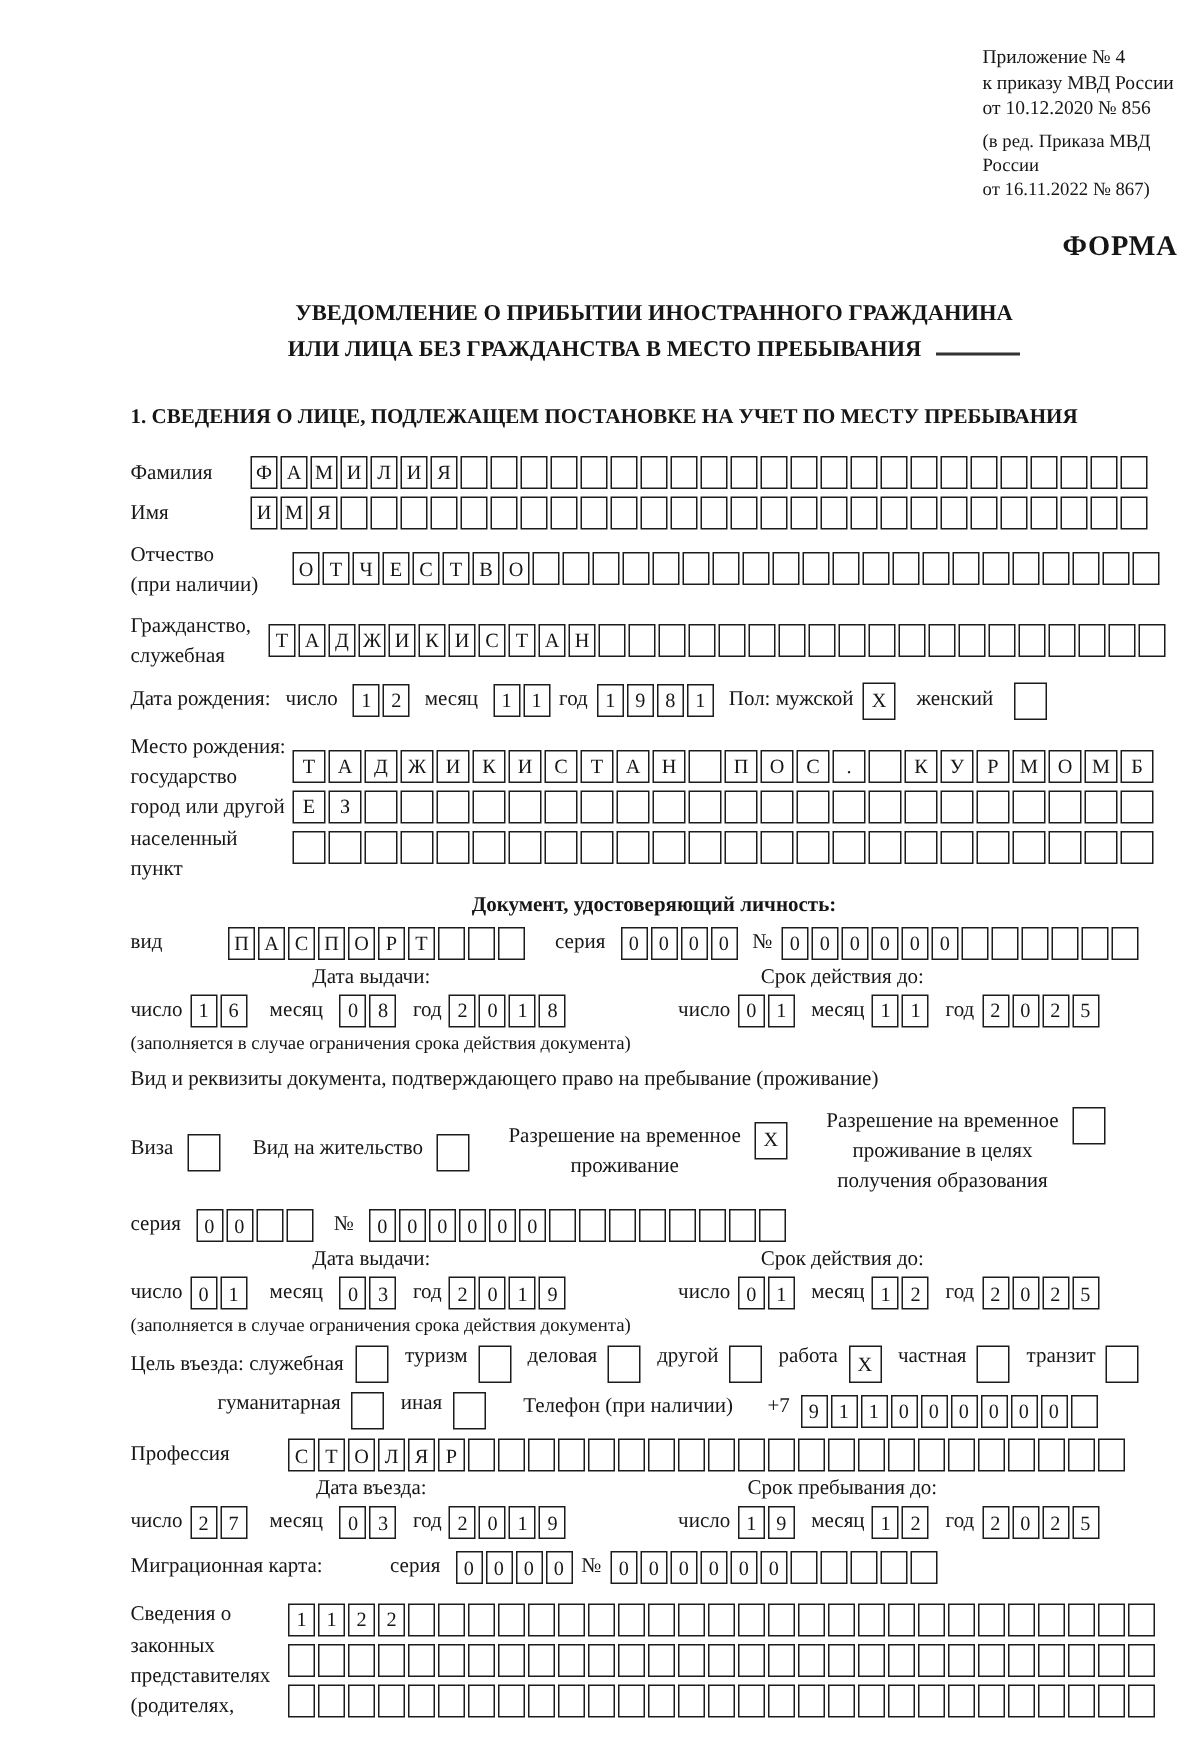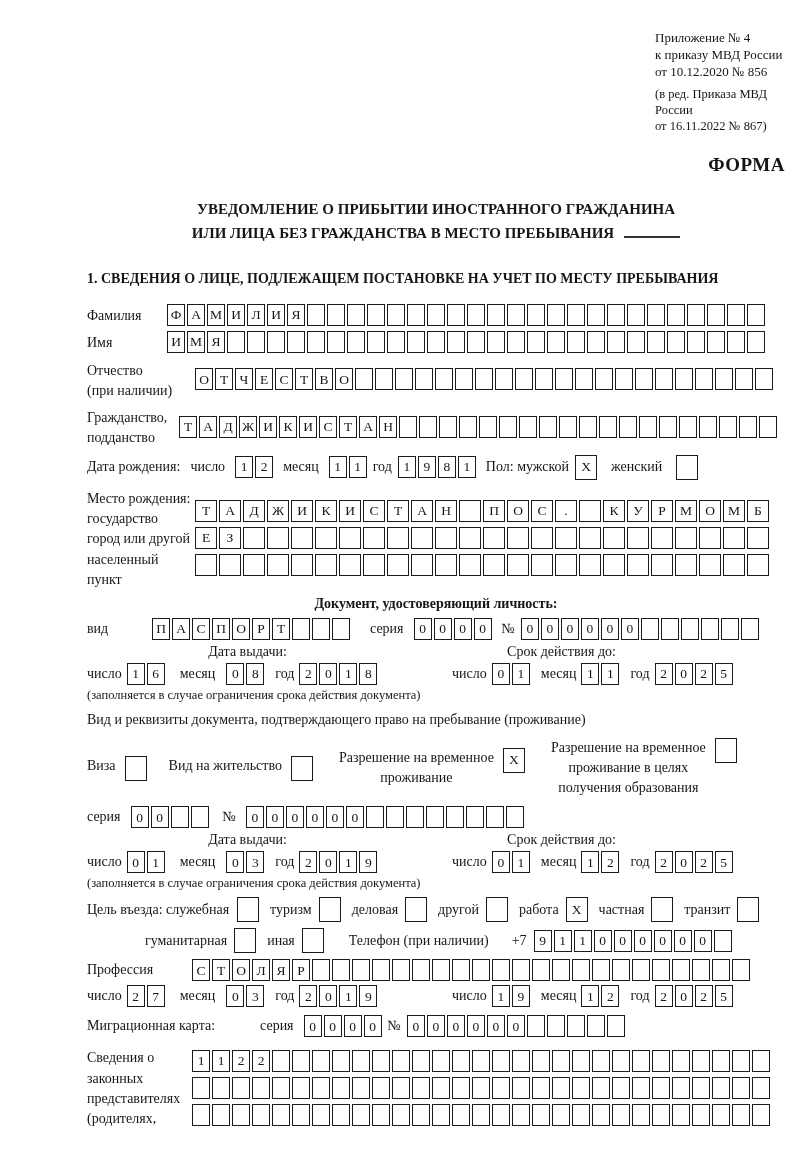--- a/index.html
+++ b/index.html
@@ -43,21 +43,21 @@
 
   .plain{font-size:14px;line-height:1.6;margin-top:4px;}
 
   .optrow{display:flex;align-items:center;margin-top:6px;margin-bottom:8px;}
   .opt{display:flex;align-items:flex-start;gap:9px;font-size:14px;}
   .opt .olabel{line-height:1.45;}
   .opt .olabel.centered{text-align:center;}
 
   .prow{display:flex;align-items:center;flex-wrap:nowrap;font-size:14px;margin-bottom:6px;}
   .prow .pl{margin-right:8px;}
-  .pitem{display:inline-flex;align-items:center;gap:7px;margin-right:11px;}
+  .pitem{display:inline-flex;gap:7px;margin-right:11px;}
 </style>
 </head>
 <body>
 
 <div class="page">
 
   <div class="appendix">
     <div>Приложение № 4</div>
     <div>к приказу МВД России</div>
     <div>от 10.12.2020 № 856</div>
@@ -181,21 +181,21 @@
         <span class="cell"></span>
         <span class="cell"></span>
         <span class="cell"></span>
         <span class="cell"></span>
       </span>
   </div>
 
   <div class="frow">
     <div class="flabel w92">
       <div>Гражданство,</div>
-      <div>подданство</div>
+      <div>служебная</div>
     </div>
     <span class="cells">
         <span class="cell">Т</span>
         <span class="cell">А</span>
         <span class="cell">Д</span>
         <span class="cell">Ж</span>
         <span class="cell">И</span>
         <span class="cell">К</span>
         <span class="cell">И</span>
         <span class="cell">С</span>
@@ -639,20 +639,24 @@
         <span class="cell"></span>
         <span class="cell"></span>
         <span class="cell"></span>
         <span class="cell"></span>
         <span class="cell"></span>
         <span class="cell"></span>
         <span class="cell"></span>
       </span>
   </div>
 
+  <div class="dhead">
+    <div class="dh-l">Дата въезда:</div>
+    <div class="dh-r">Срок пребывания до:</div>
+  </div>
   <div class="drow">
     <div class="dg dg-l">
       <span>число</span>
       <span class="cells">
           <span class="cell">2</span>
           <span class="cell">7</span>
         </span>
       <span class="gap10">месяц</span>
       <span class="cells gap6">
           <span class="cell">0</span>

